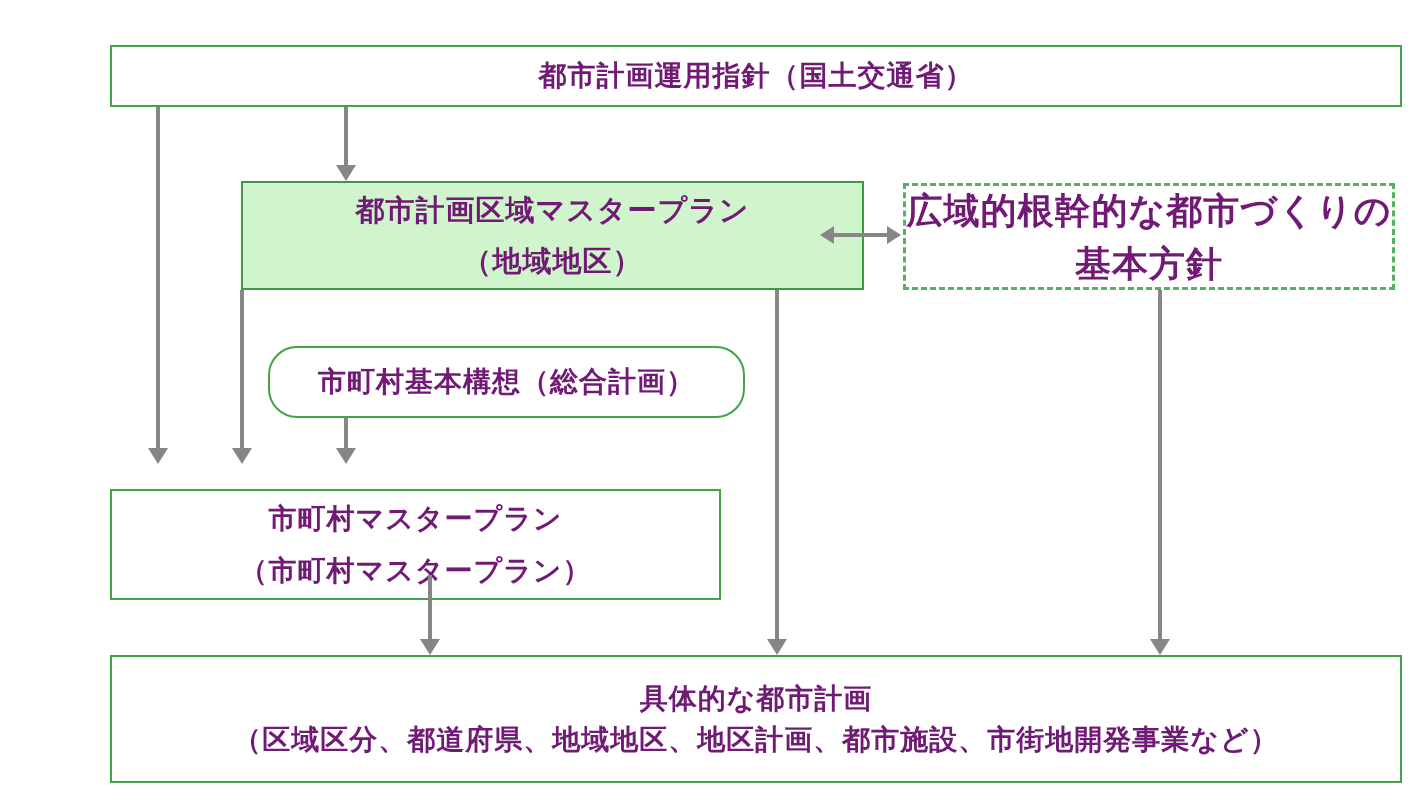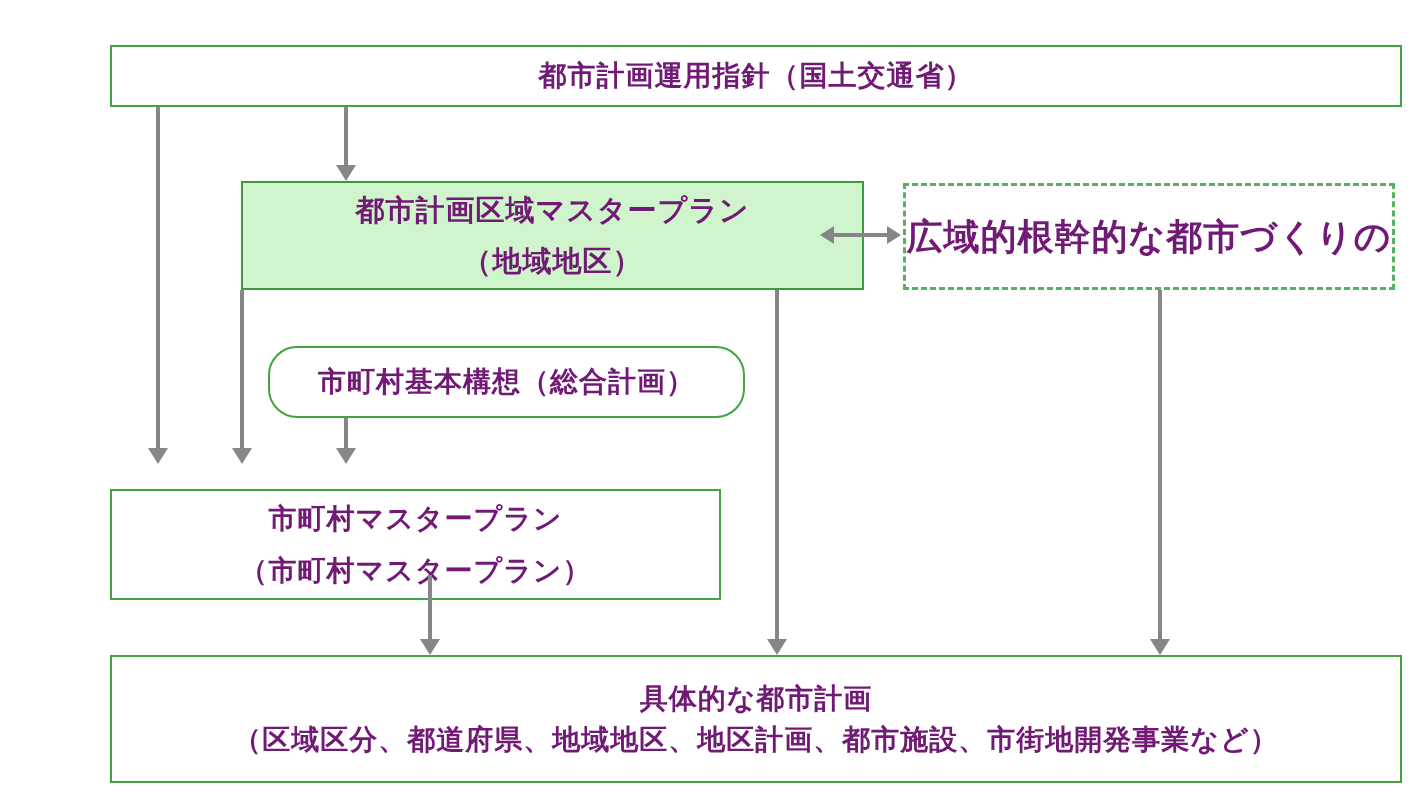--- a/index.html
+++ b/index.html
@@ -98,20 +98,21 @@
     <div class="bline">都市計画運用指針（国土交通省）</div>
   </div>
 
   <div class="box box-area-mp">
     <div class="bline">都市計画区域マスタープラン</div>
     <div class="bline">（地域地区）</div>
   </div>
 
   <div class="box box-regional">
     <div class="bline">広域的根幹的な都市づくりの</div>
+    <div class="bline">基本方針</div>
   </div>
 
   <div class="box box-concept">
     <div class="bline">市町村基本構想（総合計画）</div>
   </div>
 
   <div class="box box-muni-mp">
     <div class="bline">市町村マスタープラン</div>
     <div class="bline">（市町村マスタープラン）</div>
   </div>

